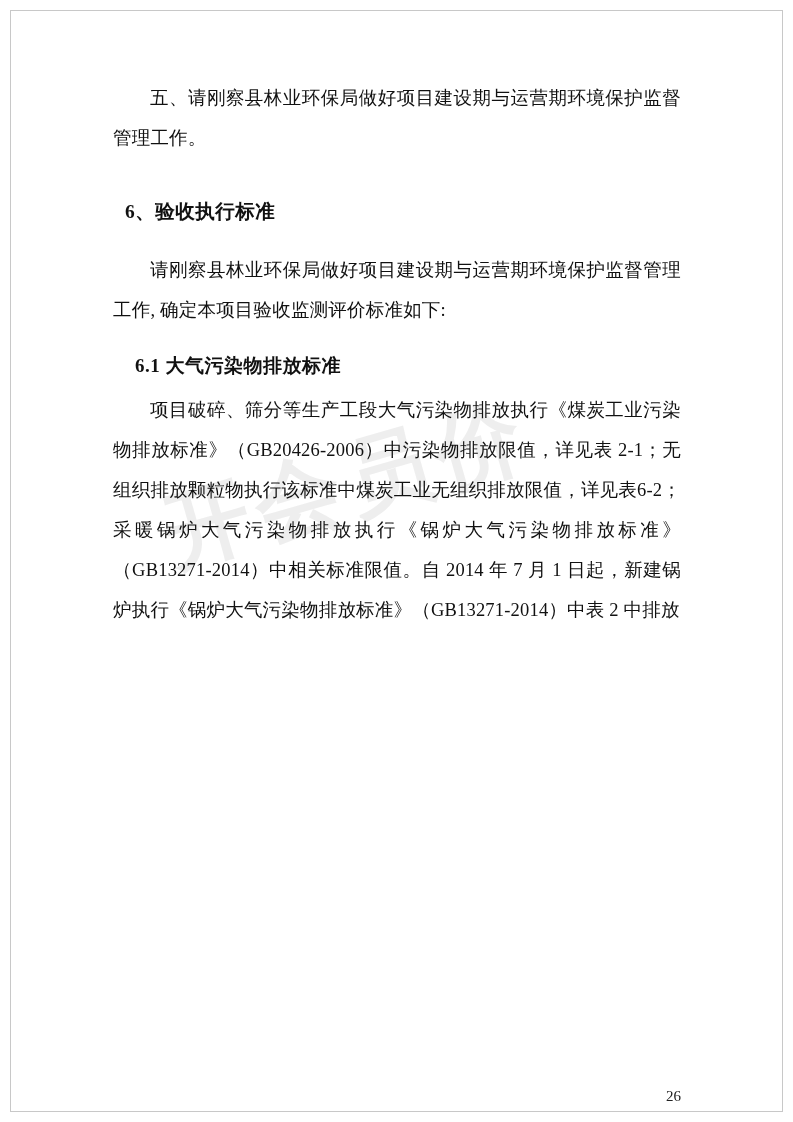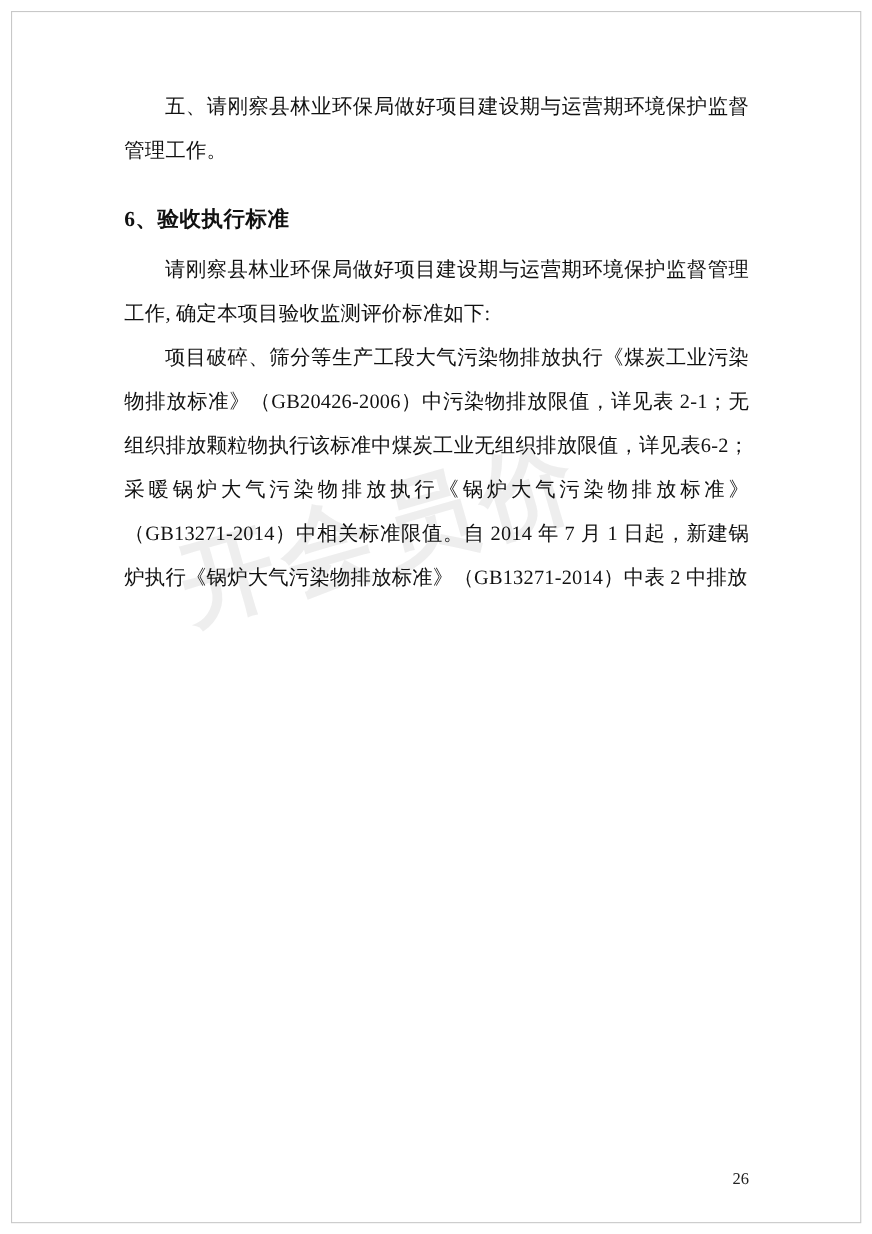--- a/index.html
+++ b/index.html
@@ -38,42 +38,42 @@
     font-size: 18.5px;
     line-height: 40px;
     text-align: justify;
     text-justify: inter-ideograph;
     letter-spacing: 0.2px;
   }
   p.indent {
     text-indent: 37px;
   }
   h2.heading {
-    margin: 0;
+    margin: 12px;
     padding-top: 22px;
     padding-bottom: 6px;
     font-size: 19.5px;
     font-weight: bold;
     line-height: 40px;
     letter-spacing: 0.5px;
   }
   h3.subheading {
     margin: 0;
     padding-top: 16px;
     padding-bottom: 4px;
     padding-left: 22px;
     font-size: 19px;
     font-weight: bold;
     line-height: 40px;
     letter-spacing: 0.5px;
   }
   .page-number {
     position: absolute;
     right: 112px;
-    top: 1064px;
+    top: 1088px;
     font-family: "Liberation Serif", "DejaVu Serif", serif;
     font-size: 15px;
     color: #222222;
   }
   .watermark {
     position: absolute;
     left: 150px;
     top: 480px;
     font-family: "Liberation Sans", sans-serif;
     font-size: 86px;
@@ -99,19 +99,20 @@
 
 
 
 
     <p class="body-par indent">五、请刚察县林业环保局做好项目建设期与运营期环境保护监督管理工作。</p>
 
     <h2 class="heading">6、验收执行标准</h2>
 
     <p class="body-par indent">请刚察县林业环保局做好项目建设期与运营期环境保护监督管理工作, 确定本项目验收监测评价标准如下:</p>
 
+    <h3 class="subheading">6.1 大气污染物排放标准</h3>
 
     <p class="body-par indent">项目破碎、筛分等生产工段大气污染物排放执行《煤炭工业污染物排放标准》（GB20426-2006）中污染物排放限值，详见表 2-1；无组织排放颗粒物执行该标准中煤炭工业无组织排放限值，详见表6-2；采暖锅炉大气污染物排放执行《锅炉大气污染物排放标准》（GB13271-2014）中相关标准限值。自 2014 年 7 月 1 日起，新建锅炉执行《锅炉大气污染物排放标准》（GB13271-2014）中表 2 中排放</p>
 
   </div>
 
   <div class="page-number">26</div>
 </div>
 
 </body></html>

